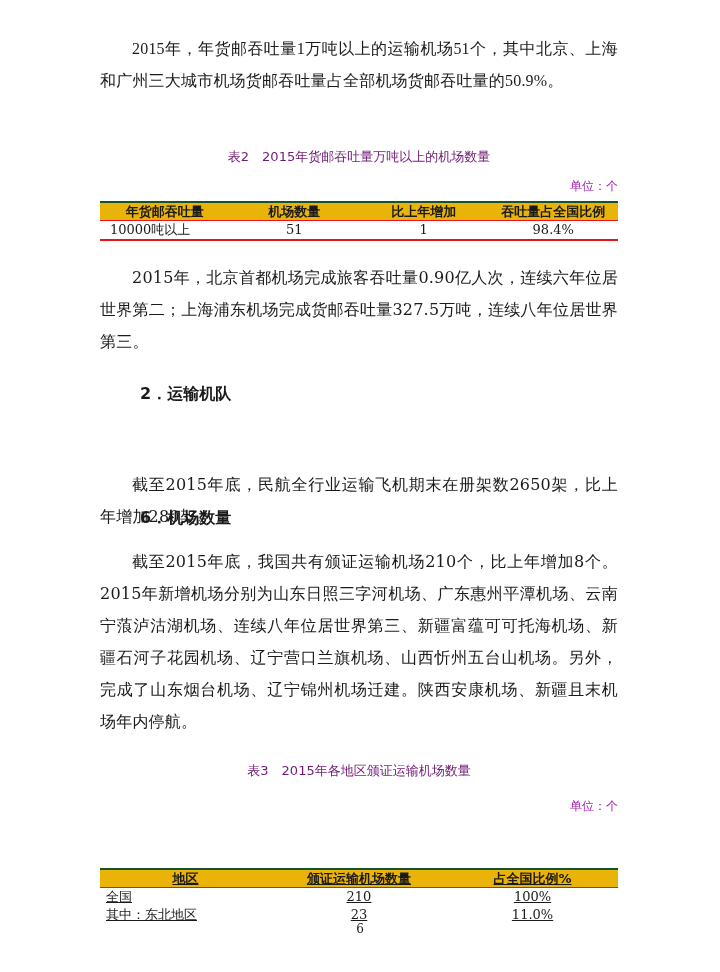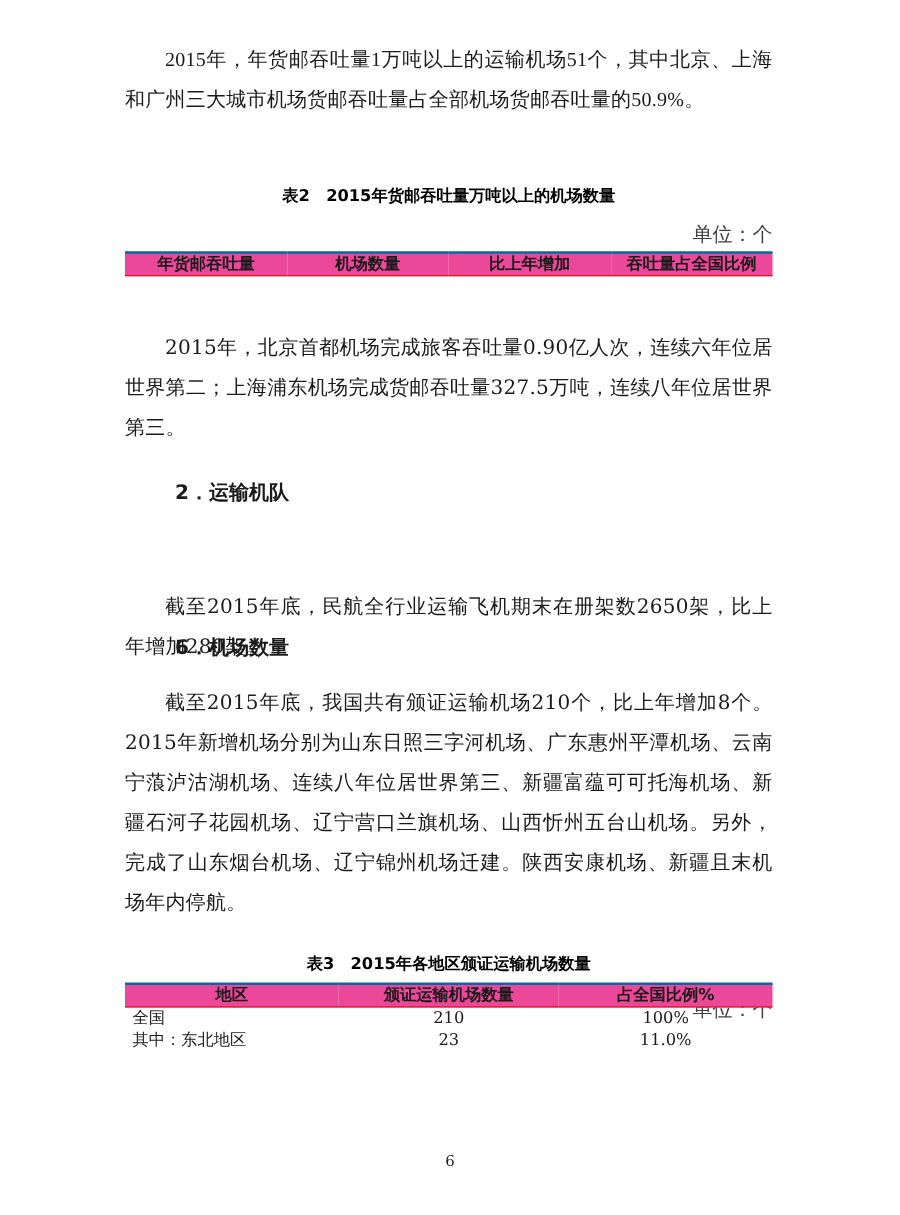--- a/index.html
+++ b/index.html
@@ -4,27 +4,27 @@
 <style>
   html, body { margin: 0; padding: 0; background: #ffffff; }
   body { width: 720px; height: 972px; position: relative; overflow: hidden;
          font-family: "DejaVu Serif", "Liberation Serif", serif; color: #1a1a1a; }
   .page { position: absolute; left: 100px; top: 0; width: 518px; }
   .para { position: absolute; left: 0; width: 518px; font-size: 16px; line-height: 32px;
           text-align: justify; text-indent: 2em; letter-spacing: 0.2px; margin: 0; }
   .heading { position: absolute; left: 40px; font-size: 16px; font-weight: bold;
              font-family: "DejaVu Sans", "Liberation Sans", sans-serif; margin: 0; }
   .tcaption { position: absolute; left: 0; width: 518px; text-align: center; font-size: 13px;
-              font-weight: bold; color: #000000;
+              font-weight: normal; color: #701a75;
               font-family: "DejaVu Sans", "Liberation Sans", sans-serif; }
-  .unit { position: absolute; right: 0; font-size: 16px; color: #404040; }
+  .unit { position: absolute; right: 0; font-size: 12px; color: #a21caf; }
   table.dt { position: absolute; left: 0; width: 518px; border-collapse: collapse; font-size: 13px; }
-  table.dt th { background: #ec4899; font-weight: bold; padding: 0; height: 17px; line-height: 17px;
+  table.dt th { background: #eab308; font-weight: bold; padding: 0; height: 17px; line-height: 17px;
                 font-family: "DejaVu Sans", "Liberation Sans", sans-serif;
-                border-top: 2px solid #0369a1; border-bottom: 1.5px solid #e8141b; }
+                border-top: 2px solid #14532d; border-bottom: 1.5px solid #e8141b; }
   table.dt td { padding: 0; height: 18px; line-height: 18px; text-align: center; }
   table.dt td.left { text-align: left; padding-left: 10px; }
   table.t2 tr.last td { border-bottom: 2px solid #e8141b; }
   .pnum { position: absolute; left: 0; width: 720px; top: 922px; text-align: center; font-size: 12px; }
 </style>
 </head>
 <body>
 
 <div class="page">
 
@@ -40,37 +40,43 @@
         <col style="width:25%">
         <col style="width:25%">
       </colgroup>
     <tbody>
         <tr>
       <th>年货邮吞吐量</th>
       <th>机场数量</th>
       <th>比上年增加</th>
       <th>吞吐量占全国比例</th>
     </tr>
+    <tr class="last">
+      <td class="left">10000吨以上</td>
+      <td>51</td>
+      <td>1</td>
+      <td>98.4%</td>
+    </tr>
   </tbody>
     </table>
 
   <p class="para" style="top:262px;">2015年，北京首都机场完成旅客吞吐量0.90亿人次，连续六年位居世界第二；上海浦东机场完成货邮吞吐量327.5万吨，连续八年位居世界第三。</p>
 
   <div class="heading" style="top:384px;">2．运输机队</div>
 
   <p class="para" style="top:422px;margin-top:47px;">截至2015年底，民航全行业运输飞机期末在册架数2650架，比上年增加280架。</p>
 
   <div class="heading" style="top:508px;">6．机场数量</div>
 
   <p class="para" style="top:546px;">截至2015年底，我国共有颁证运输机场210个，比上年增加8个。2015年新增机场分别为山东日照三字河机场、广东惠州平潭机场、云南宁蒗泸沽湖机场、连续八年位居世界第三、新疆富蕴可可托海机场、新疆石河子花园机场、辽宁营口兰旗机场、山西忻州五台山机场。另外，完成了山东烟台机场、辽宁锦州机场迁建。陕西安康机场、新疆且末机场年内停航。</p>
 
   <div class="tcaption" style="top:762px;">表3　2015年各地区颁证运输机场数量</div>
   <div class="unit" style="top:798px;">单位：个</div>
 
-  <table class="dt t3" style="top:786px;">
+  <table class="dt t3" style="top:868px;text-decoration:underline;">
     <colgroup>
         <col style="width:33%">
         <col style="width:34%">
         <col style="width:33%">
       </colgroup>
     <tbody>
         <tr>
       <th>地区</th>
       <th>颁证运输机场数量</th>
       <th>占全国比例%</th>

